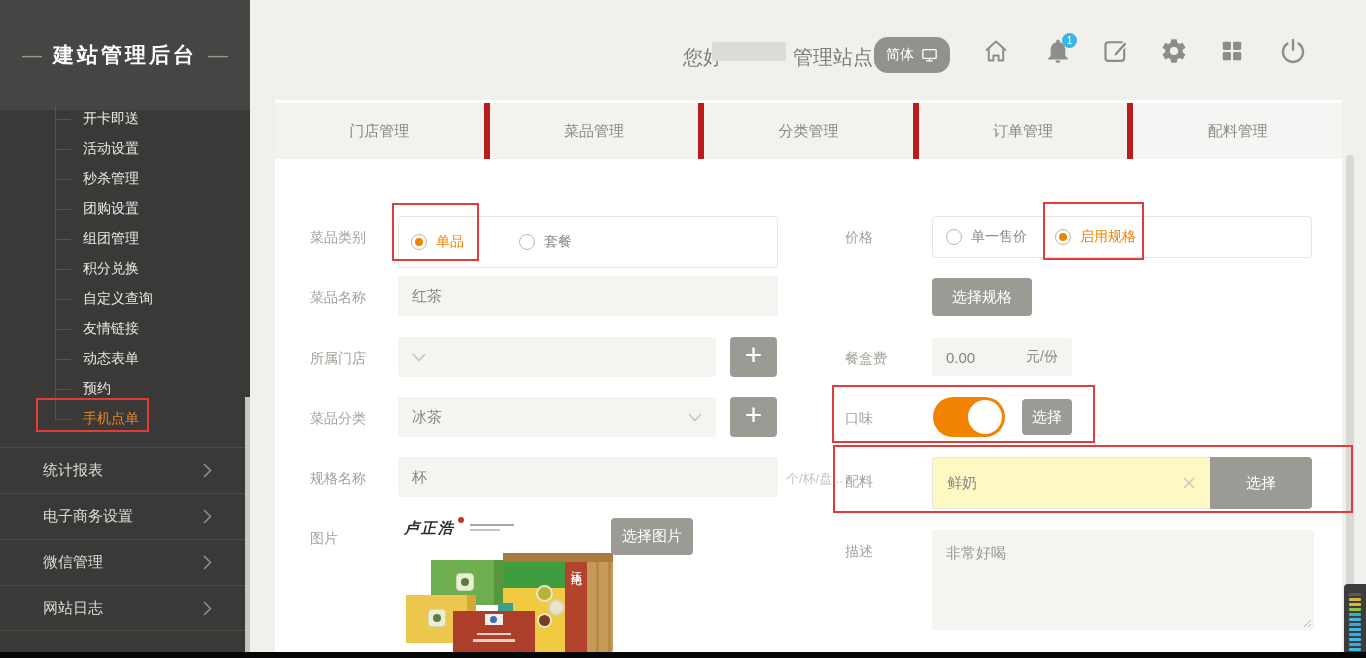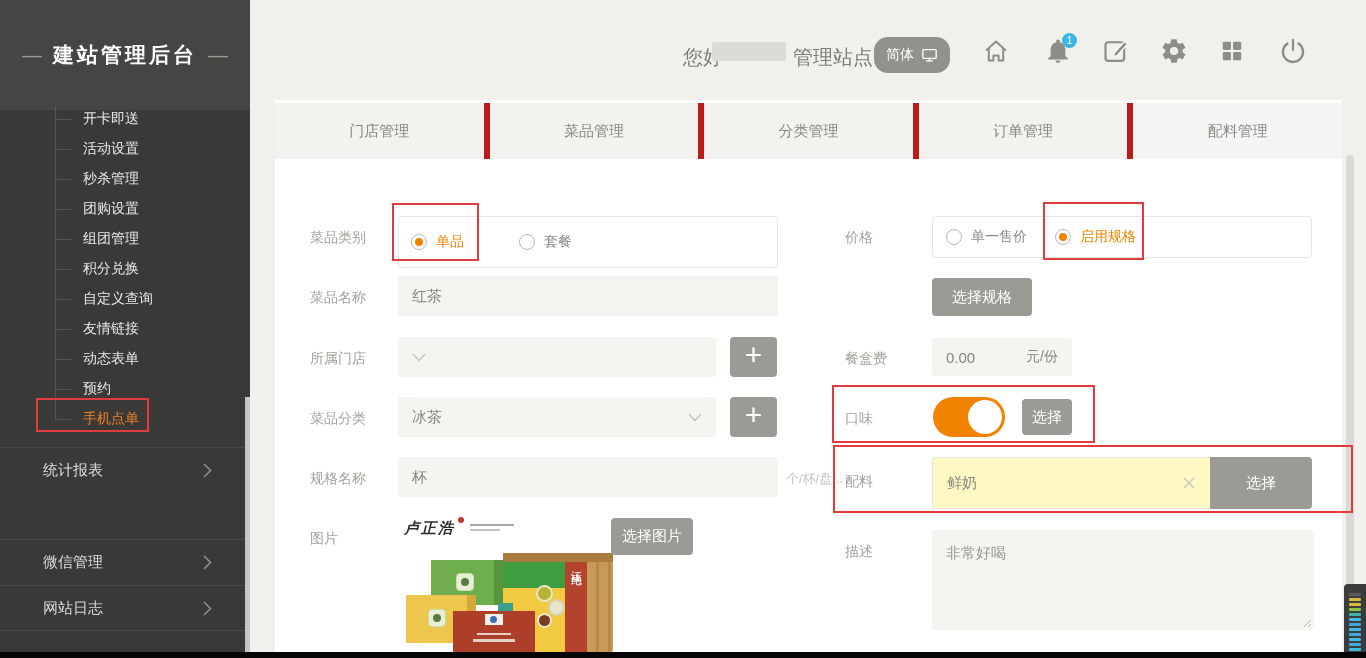--- a/index.html
+++ b/index.html
@@ -165,20 +165,26 @@
       <span class="tree-tick"></span>
       <span class="tree-label">手机点单</span>
     </div>
 
     <div class="group-row" style="top:447px;">
       <span class="group-label">统计报表</span>
       <svg class="group-chev" width="9" height="15" viewBox="0 0 9 15">
           <polyline points="1,1 7.5,7.5 1,14" fill="none" stroke="#8f8e8a" stroke-width="1.6"></polyline>
         </svg>
     </div>
+    <div class="group-row" style="top:493px;">
+      <span class="group-label">电子商务设置</span>
+      <svg class="group-chev" width="9" height="15" viewBox="0 0 9 15">
+          <polyline points="1,1 7.5,7.5 1,14" fill="none" stroke="#8f8e8a" stroke-width="1.6"></polyline>
+        </svg>
+    </div>
     <div class="group-row" style="top:539px;">
       <span class="group-label">微信管理</span>
       <svg class="group-chev" width="9" height="15" viewBox="0 0 9 15">
           <polyline points="1,1 7.5,7.5 1,14" fill="none" stroke="#8f8e8a" stroke-width="1.6"></polyline>
         </svg>
     </div>
     <div class="group-row" style="top:585px; border-bottom:1px solid #4a4945;">
       <span class="group-label">网站日志</span>
       <svg class="group-chev" width="9" height="15" viewBox="0 0 9 15">
           <polyline points="1,1 7.5,7.5 1,14" fill="none" stroke="#8f8e8a" stroke-width="1.6"></polyline>

